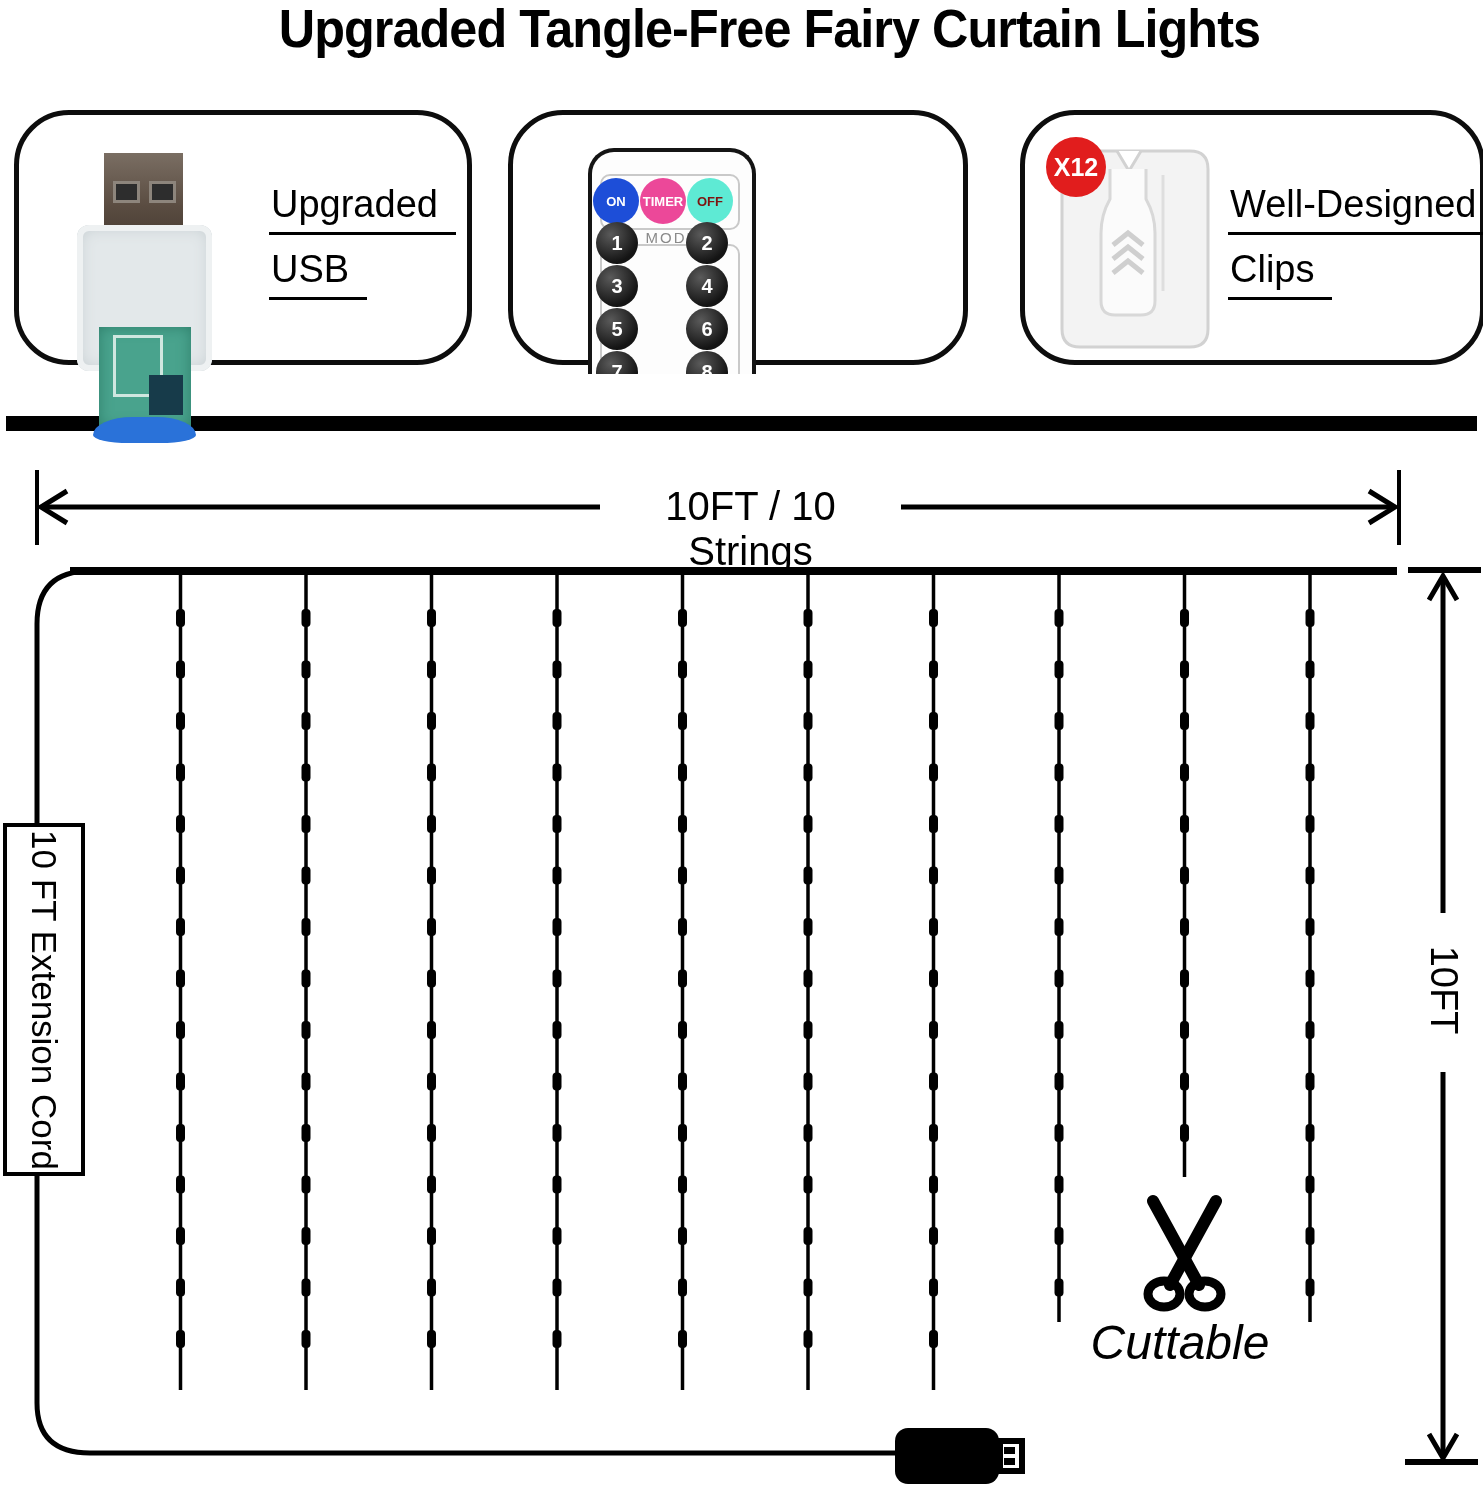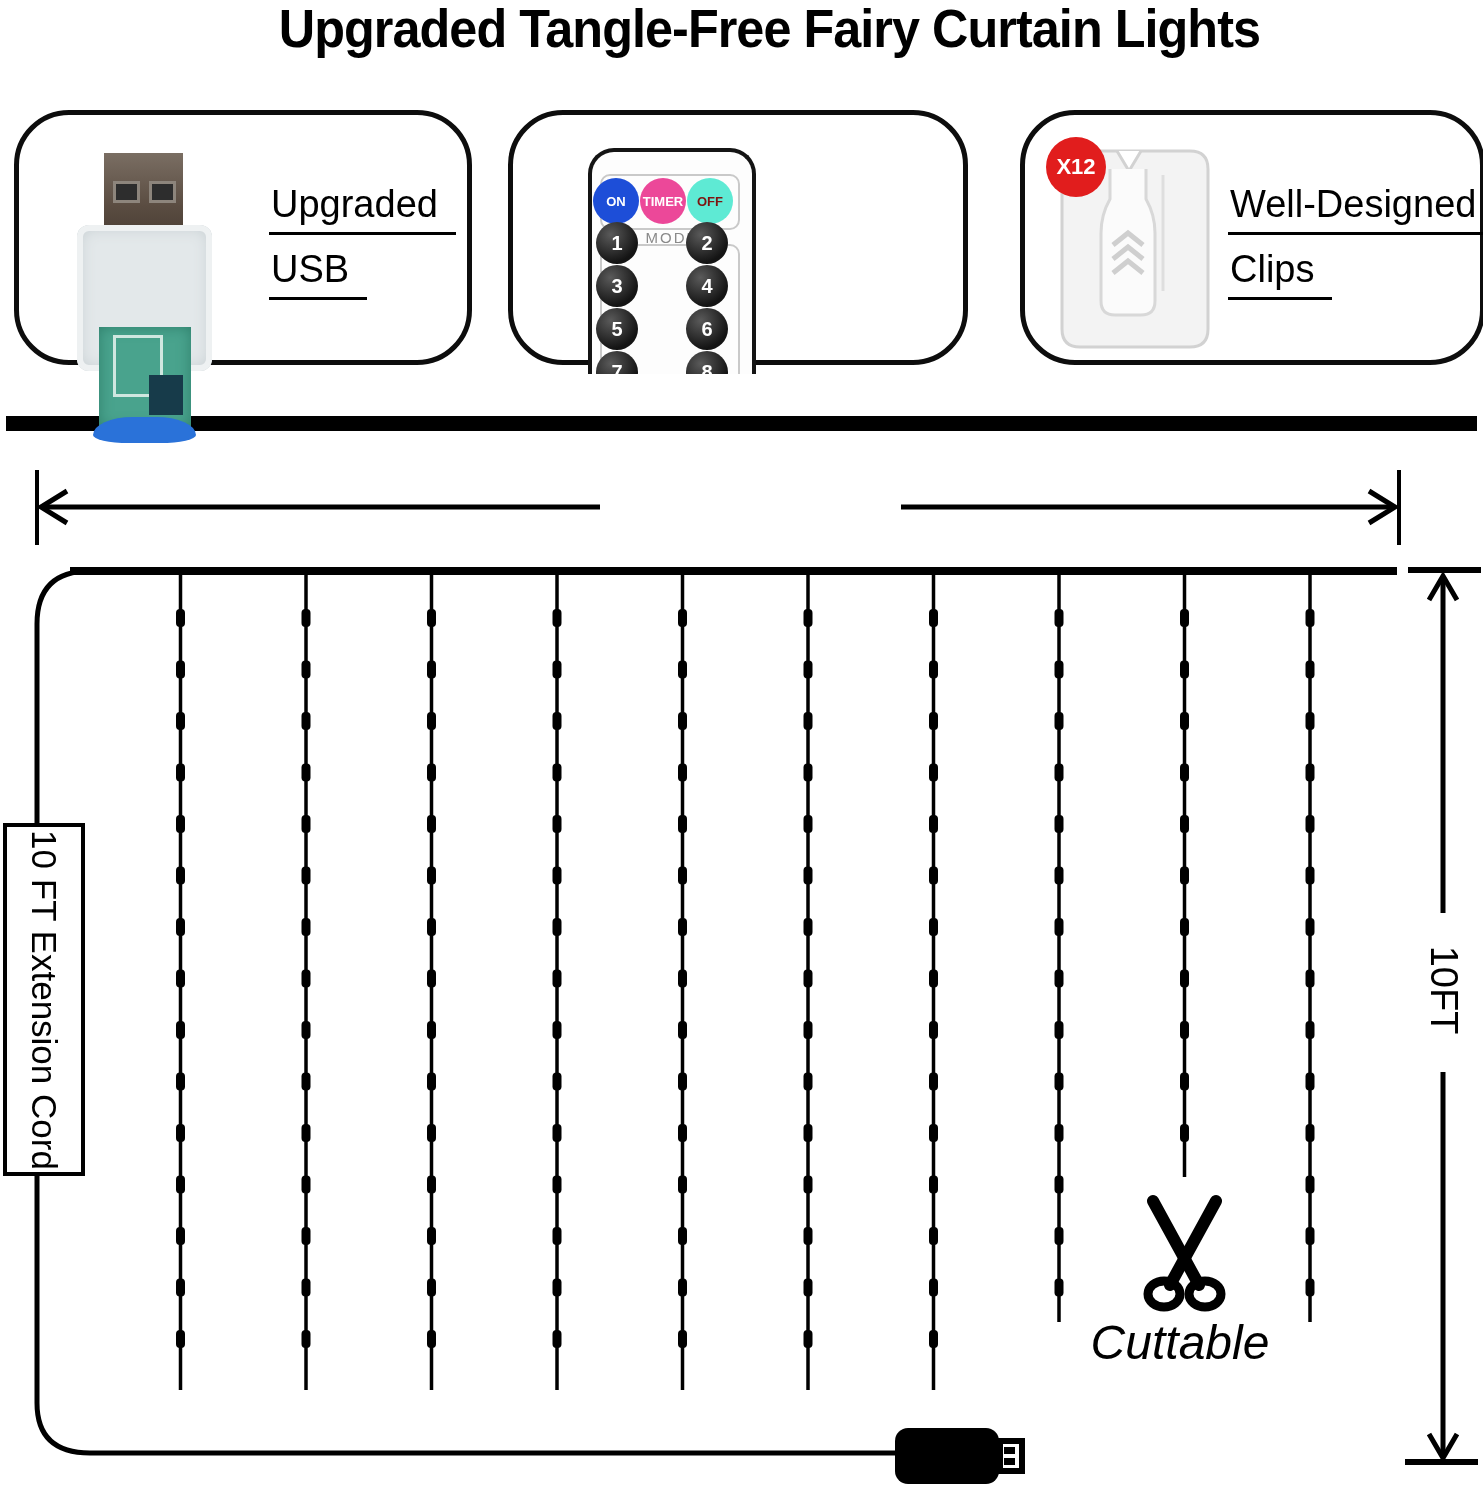--- a/index.html
+++ b/index.html
@@ -49,21 +49,21 @@
   .r-mode{position:absolute;top:77px;width:100%;text-align:center;font-size:15px;
           color:#8a8a8a;letter-spacing:2px;}
   .r-num{position:absolute;width:42px;height:42px;border-radius:50%;
          background:radial-gradient(circle at 35% 30%, #5a5a5a, #141414 70%);
          display:flex;align-items:center;justify-content:center;
          color:#fff;font-size:20px;font-weight:700;}
 
   
   .clipwrap{position:absolute;left:30px;top:26px;width:160px;height:214px;z-index:2;}
   .badge{position:absolute;left:21px;top:22px;width:60px;height:60px;border-radius:50%;
-         background:#e11d1d;color:#fff;font-weight:700;font-size:22px;z-index:3;
+         background:#e11d1d;color:#fff;font-weight:700;font-size:25px;z-index:3;
          display:flex;align-items:center;justify-content:center;}
 
   
   .divider{position:absolute;left:6px;top:416px;width:1471px;height:15px;background:#000;}
 
   
   .dimlabel{position:absolute;left:598px;top:484px;width:305px;text-align:center;font-size:40px;}
   .cordbox{position:absolute;left:3px;top:823px;width:74px;height:345px;border:4px solid #000;background:#fff;}
   .cordbox .vtext{position:absolute;left:50%;top:50%;transform:translate(-50%,-50%) rotate(90deg);
                   white-space:nowrap;font-size:35px;}
@@ -336,20 +336,21 @@
     </g>
 
     <g>
       <rect x="895" y="1428" width="104" height="56" rx="13" fill="#000"></rect>
       <rect x="1000" y="1441" width="22" height="30" fill="#fff" stroke="#000" stroke-width="6"></rect>
       <rect x="1004" y="1447" width="11" height="7" fill="#000"></rect>
       <rect x="1004" y="1458" width="11" height="7" fill="#000"></rect>
     </g>
   </svg>
 
+  <div class="dimlabel">10FT / 10 Strings</div>
 
   <div class="cordbox">
     <div class="vtext">10 FT Extension Cord</div>
   </div>
 
   <div class="hlabel">10FT</div>
 
   <div class="cuttable">Cuttable</div>
 
 </div>

